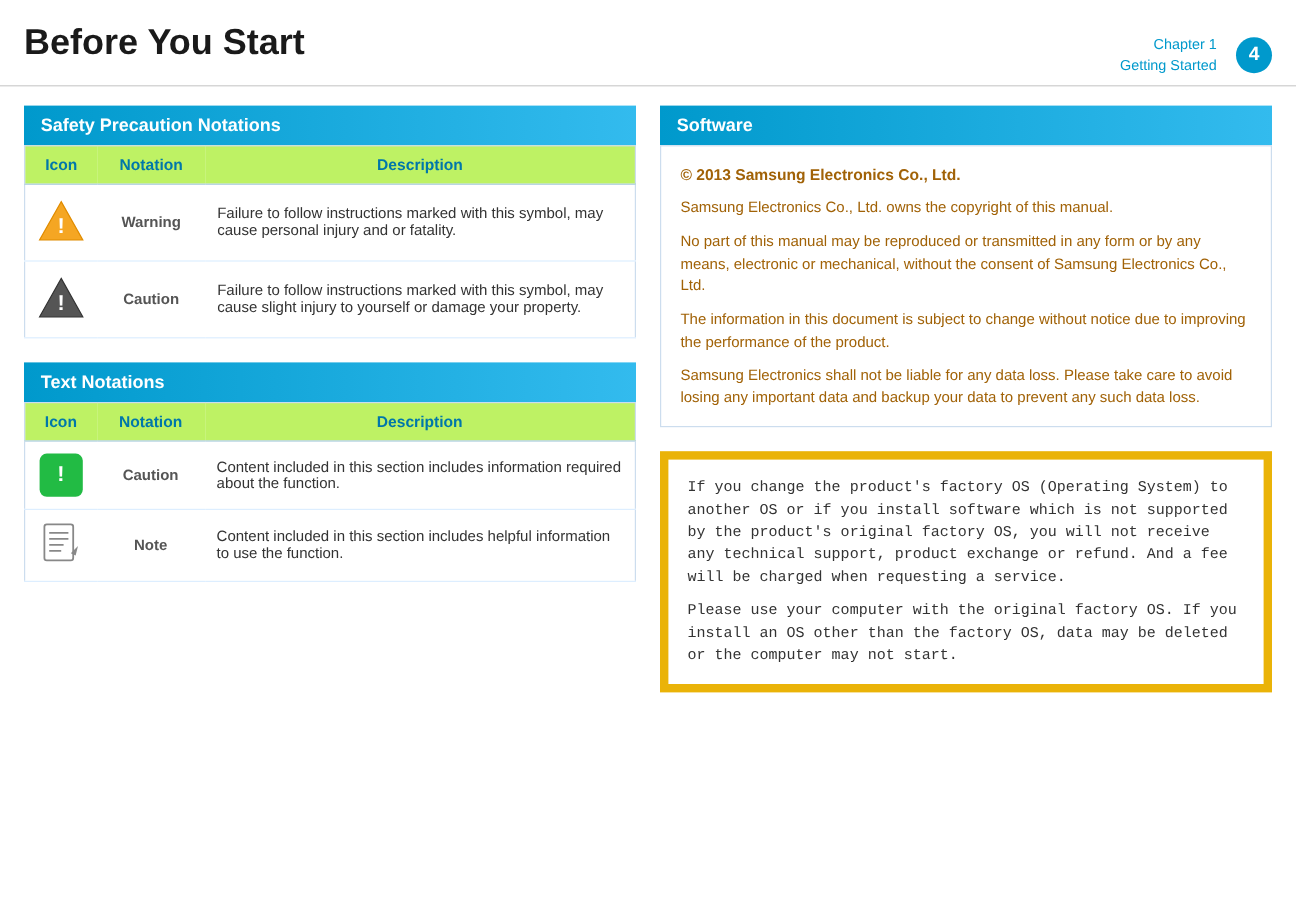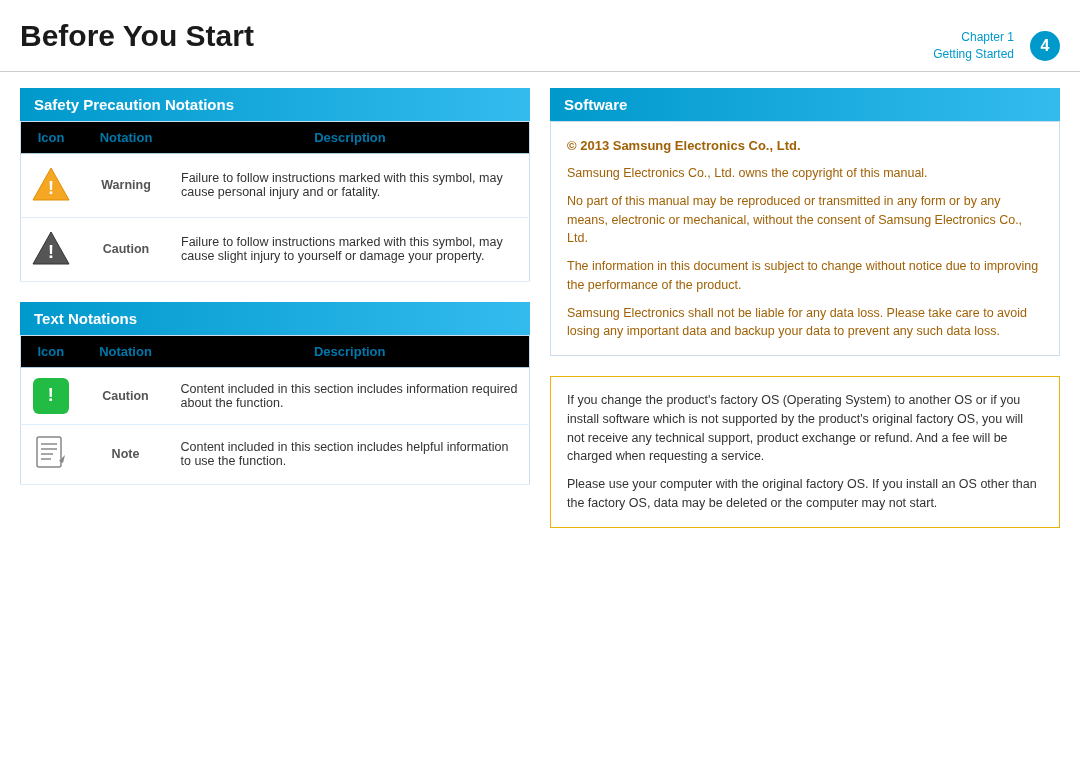--- a/index.html
+++ b/index.html
@@ -78,21 +78,21 @@
     }
 
     
     .notation-table {
       width: 100%;
       border-collapse: collapse;
       margin-bottom: 24px;
       border: 1px solid #ccddee;
     }
     .notation-table thead tr {
-      background: #000000;
+      background: #bef264;
     }
     .notation-table thead th {
       padding: 8px 10px;
       font-size: 13px;
       color: #0077aa;
       font-weight: bold;
       text-align: center;
       border-bottom: 1px solid #aaccdd;
     }
     .notation-table tbody tr {
@@ -149,23 +149,24 @@
     .copyright-block p:last-child {
       margin-bottom: 0;
     }
     .copyright-block .bold-line {
       font-weight: bold;
       font-size: 13px;
     }
 
     
     .os-block {
-      border: 1px solid #eab308;
+      border: 7px solid #eab308;
       padding: 14px 16px;
       background: #fff;
+      font-family: Liberation Mono, monospace;
     }
     .os-block p {
       font-size: 12.5px;
       color: #333;
       margin-bottom: 9px;
       line-height: 1.5;
     }
     .os-block p:last-child {
       margin-bottom: 0;
     }

